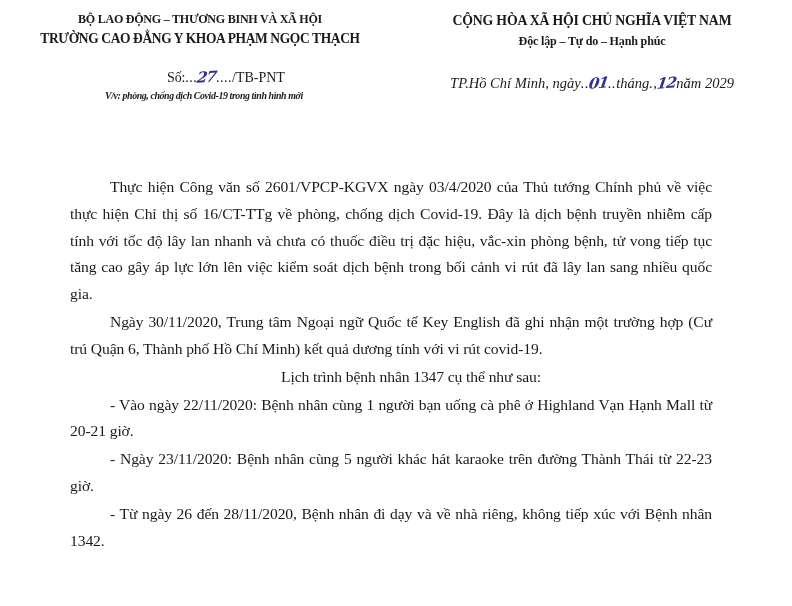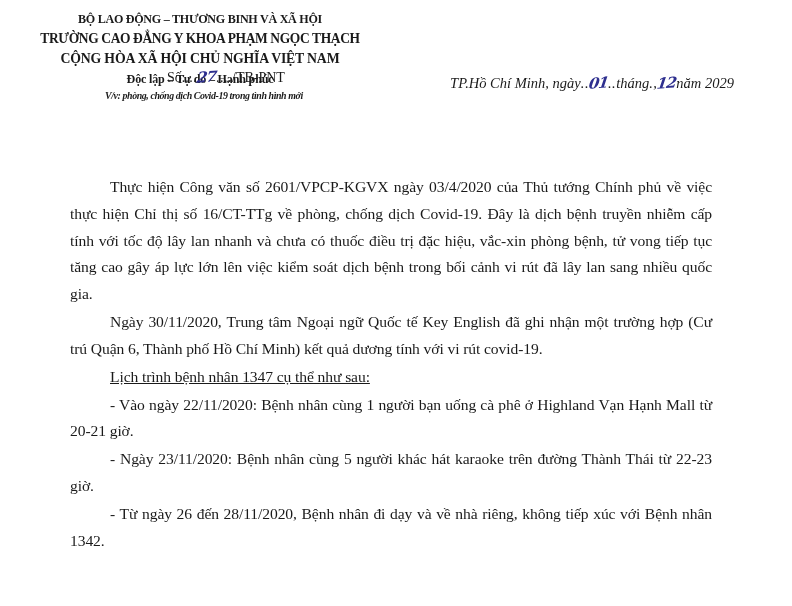--- a/index.html
+++ b/index.html
@@ -19,21 +19,20 @@
   }
 
   
   .header {
     position: absolute;
     top: 10px;
     left: 0;
     width: 792px;
     display: flex;
     align-items: flex-start;
-    flex-direction: column;
   }
   .header-left {
     width: 392px;
     text-align: center;
     padding-left: 8px;
     box-sizing: border-box;
   }
   .header-right {
     width: 400px;
     text-align: center;
@@ -146,21 +145,21 @@
     width: 642px;
   }
   .para {
     font-size: 15.6px;
     line-height: 1.72;
     text-align: justify;
     text-indent: 40px;
     margin: 0 0 1px 0;
     letter-spacing: -0.1px;
   }
-  .para.last-short { text-align: left; text-decoration: underline; }
+  .para.last-short { text-align: center; }
 </style>
 </head>
 <body>
 
 <div class="page">
 
   <div class="header">
     <div class="header-left">
       <div class="org-ministry">BỘ LAO ĐỘNG – THƯƠNG BINH VÀ XÃ HỘI</div>
       <div class="org-school">TRƯỜNG CAO ĐẲNG Y KHOA PHẠM NGỌC THẠCH</div>

